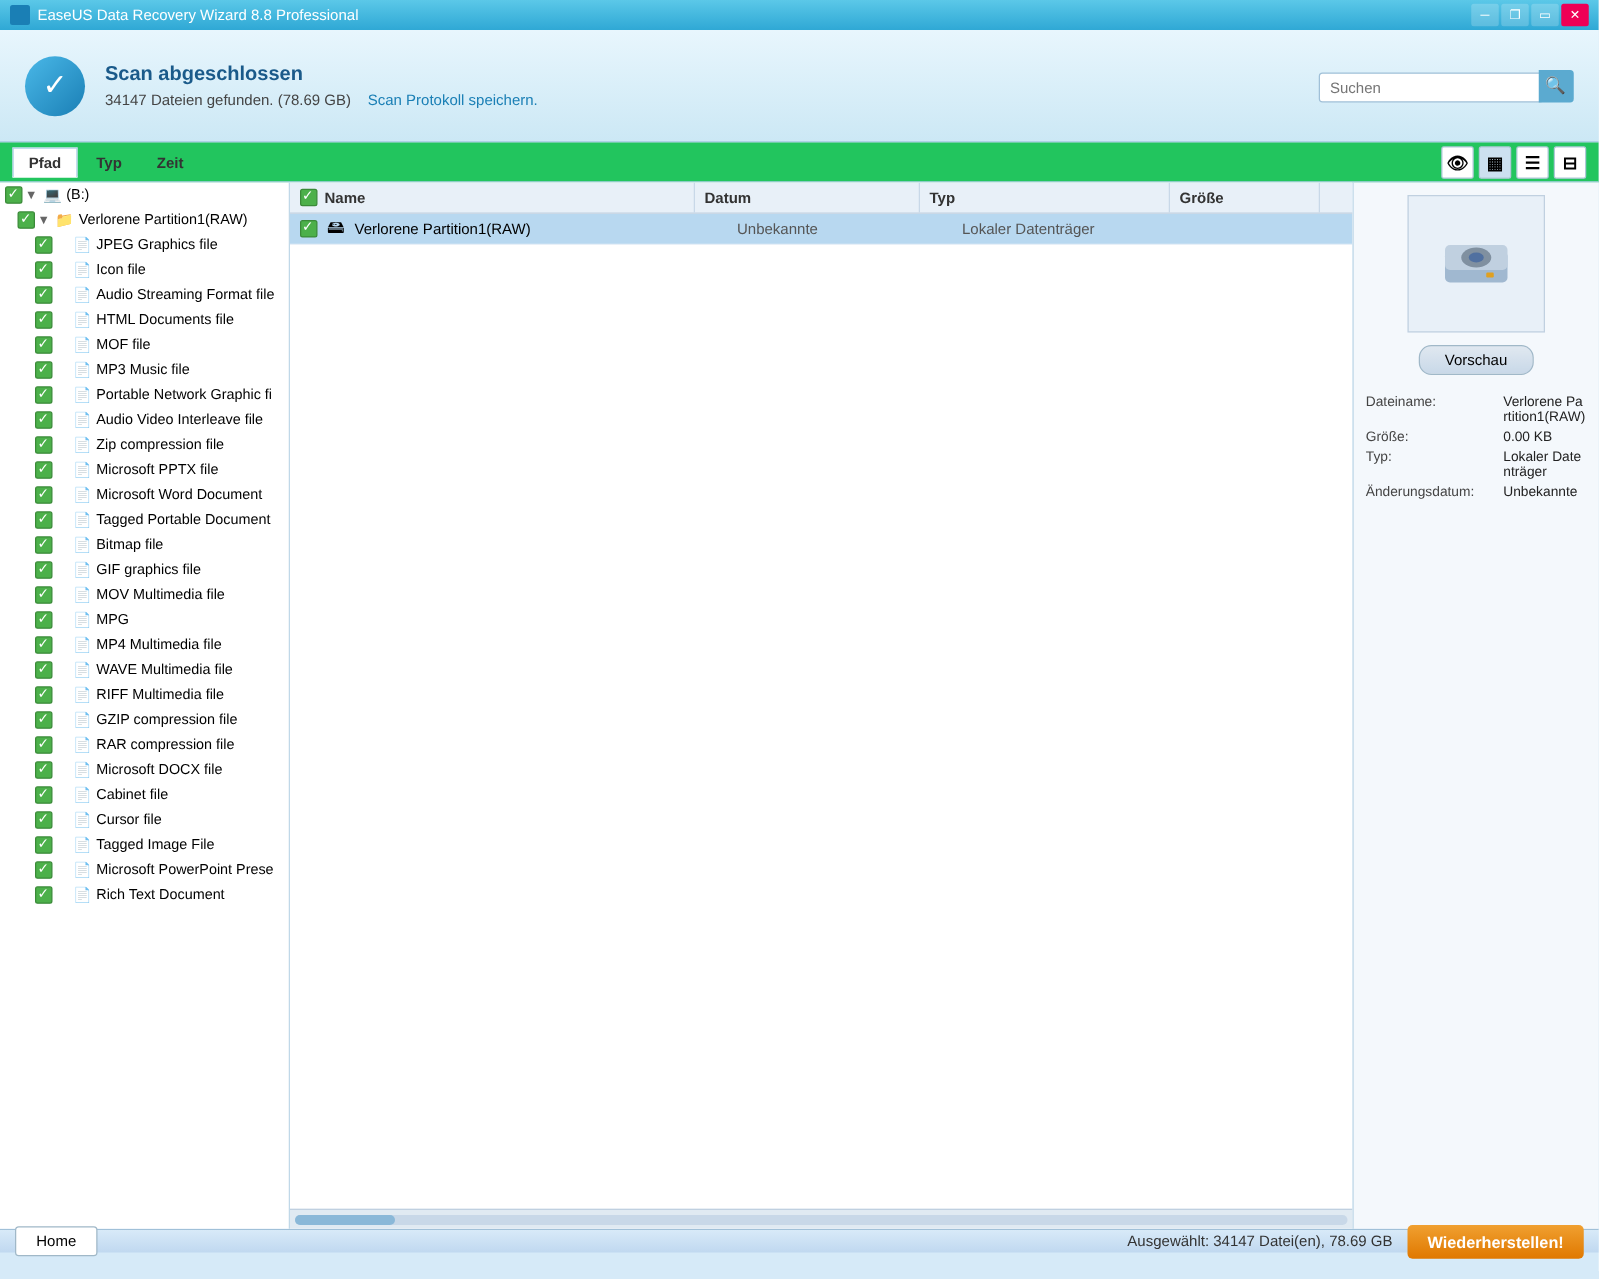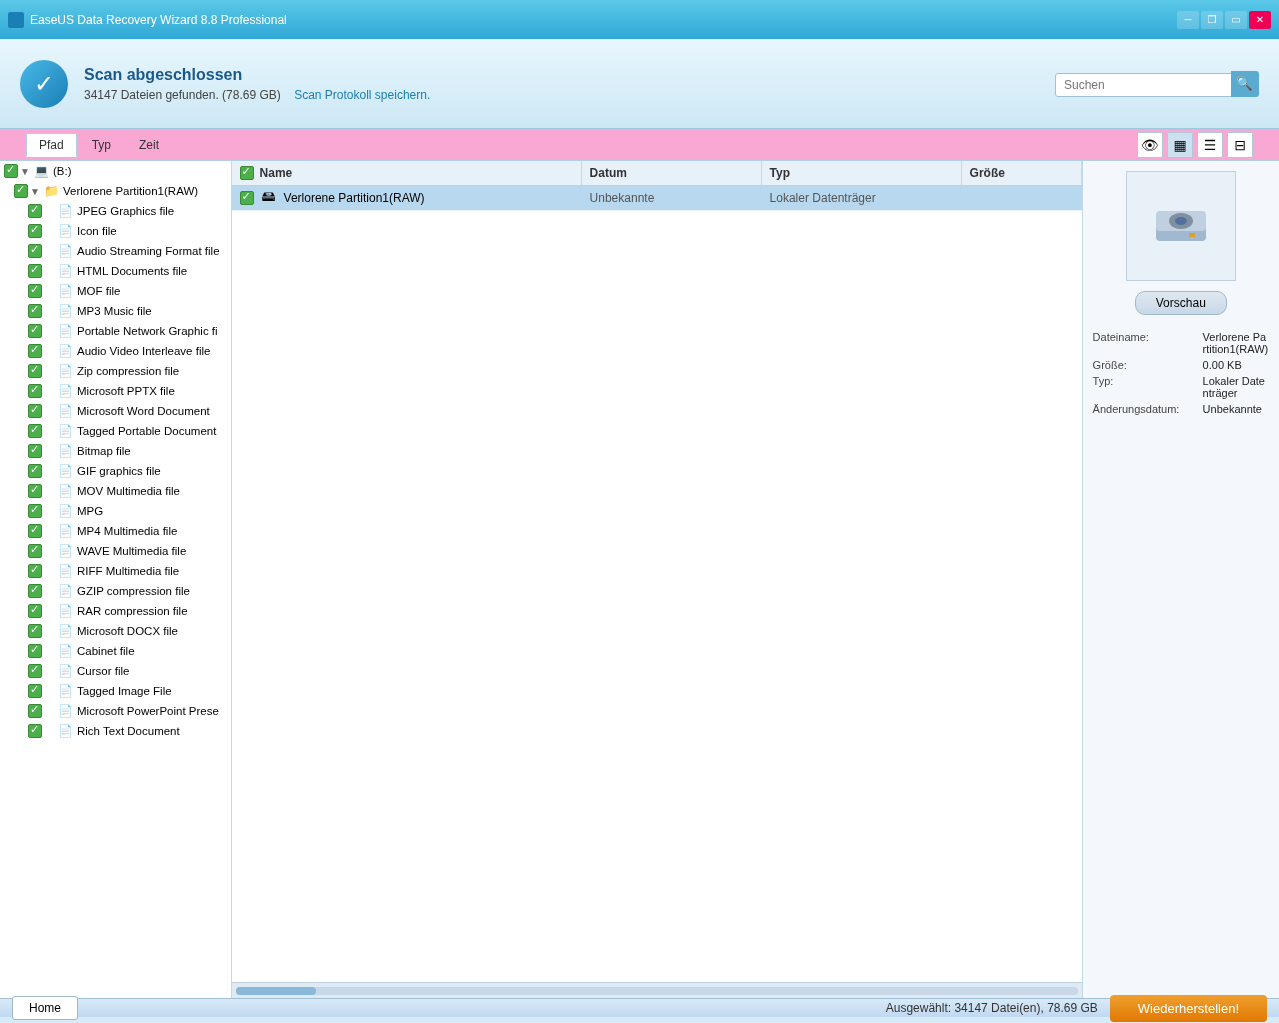--- a/index.html
+++ b/index.html
@@ -1,21 +1,21 @@
 <!DOCTYPE html>
 <html><head>
   <meta charset="utf-8">
   <style>
     * { margin: 0; padding: 0; box-sizing: border-box; }
     body { font-family: 'Segoe UI', Tahoma, sans-serif; font-size: 12px; background: #d6eaf8; overflow: hidden; width: 1279px; height: 1023px; }
 
     
     .titlebar {
       background: linear-gradient(to bottom, #5bc8e8, #2fa8d5);
-      height: 39px;
+      height: 24px;
       display: flex;
       align-items: center;
       padding: 0 8px;
       color: white;
       font-size: 12px;
     }
     .titlebar-icon { width: 16px; height: 16px; margin-right: 6px; background: #1a7fb5; border-radius: 2px; display: inline-block; }
     .titlebar-title { flex: 1; }
     .titlebar-controls { display: flex; gap: 2px; }
     .titlebar-btn { width: 22px; height: 18px; display: flex; align-items: center; justify-content: center; cursor: pointer; background: rgba(255,255,255,0.2); border-radius: 2px; font-size: 10px; color: white; }
@@ -40,26 +40,27 @@
     }
     .header-text h2 { font-size: 16px; color: #1a5a8a; font-weight: bold; }
     .header-text p { font-size: 12px; color: #444; margin-top: 4px; }
     .header-text a { color: #1a7fb5; text-decoration: none; }
     .header-search { margin-left: auto; display: flex; align-items: flex-end; }
     .search-box { border: 1px solid #a0c0d8; border-radius: 3px; padding: 4px 8px; width: 180px; font-size: 12px; background: white; }
     .search-btn { background: #5baad0; border: none; width: 28px; height: 26px; display: flex; align-items: center; justify-content: center; cursor: pointer; color: white; border-radius: 0 3px 3px 0; margin-left: -4px; }
 
     
     .toolbar {
-      background: #f9a8d4;
+      background: #22c55e;
       border-bottom: 1px solid #b0d0e8;
       display: flex;
       align-items: center;
-      padding: 0 26px;
+      padding: 0 10px;
       height: 32px;
+      font-weight: bold;
     }
     .toolbar-tab {
       padding: 4px 12px;
       cursor: pointer;
       font-size: 12px;
       color: #333;
       border: 1px solid transparent;
       margin-right: 2px;
       background: transparent;
     }
@@ -122,21 +123,21 @@
       z-index: 1;
     }
     .table-header-cell {
       padding: 5px 8px;
       font-weight: bold;
       font-size: 12px;
       color: #333;
       border-right: 1px solid #c8d8e8;
       cursor: pointer;
     }
-    .th-name { width: 350px; display: flex; align-items: flex-end; }
+    .th-name { width: 324px; display: flex; align-items: flex-end; }
     .th-datum { width: 180px; }
     .th-typ { width: 200px; }
     .th-grosse { width: 120px; }
     .table-row {
       display: flex;
       align-items: center;
       border-bottom: 1px solid #e8f0f8;
       padding: 3px 0;
       cursor: pointer;
     }
@@ -218,24 +219,24 @@
       padding: 4px 16px;
       cursor: pointer;
       font-size: 12px;
       border-radius: 3px;
     }
     .status-text { margin-left: auto; margin-right: 12px; color: #333; font-size: 12px; }
     .restore-btn {
       background: linear-gradient(to bottom, #f0a030, #e07800);
       border: none;
       color: white;
-      padding: 6px 28px;
+      padding: 6px 16px;
       cursor: pointer;
       font-size: 13px;
-      font-weight: normal;
+      font-weight: bold;
       border-radius: 4px;
     }
 
     
     .cb-green {
       appearance: none;
       width: 14px; height: 14px;
       border: 1px solid #4a8; border-radius: 2px;
       background: white;
       position: relative;

